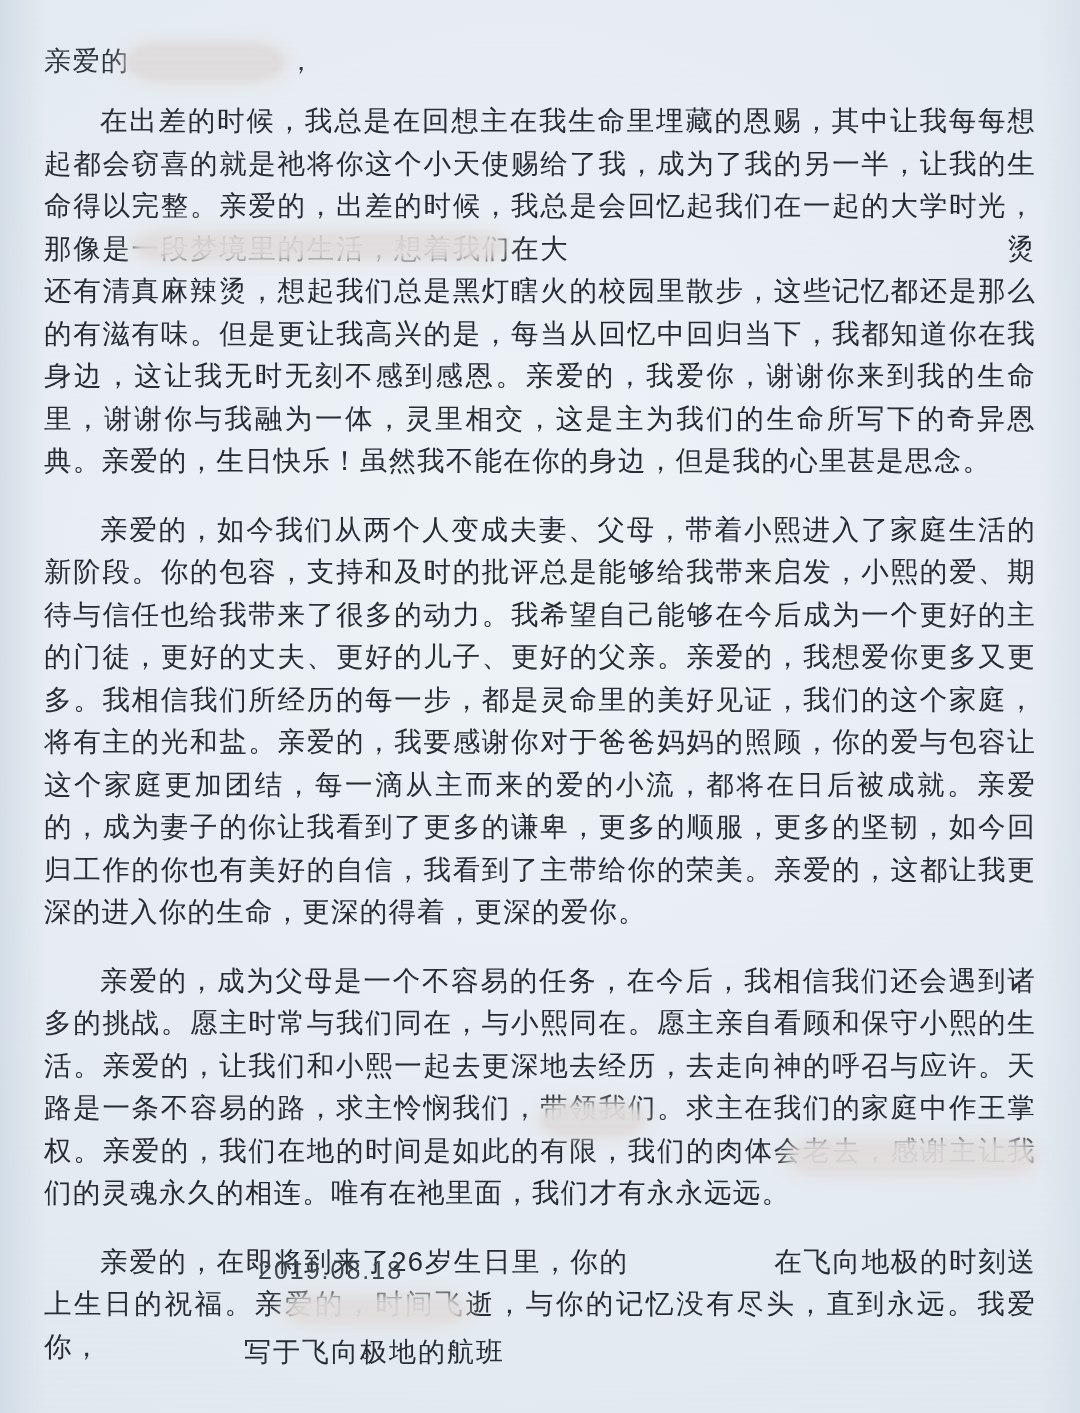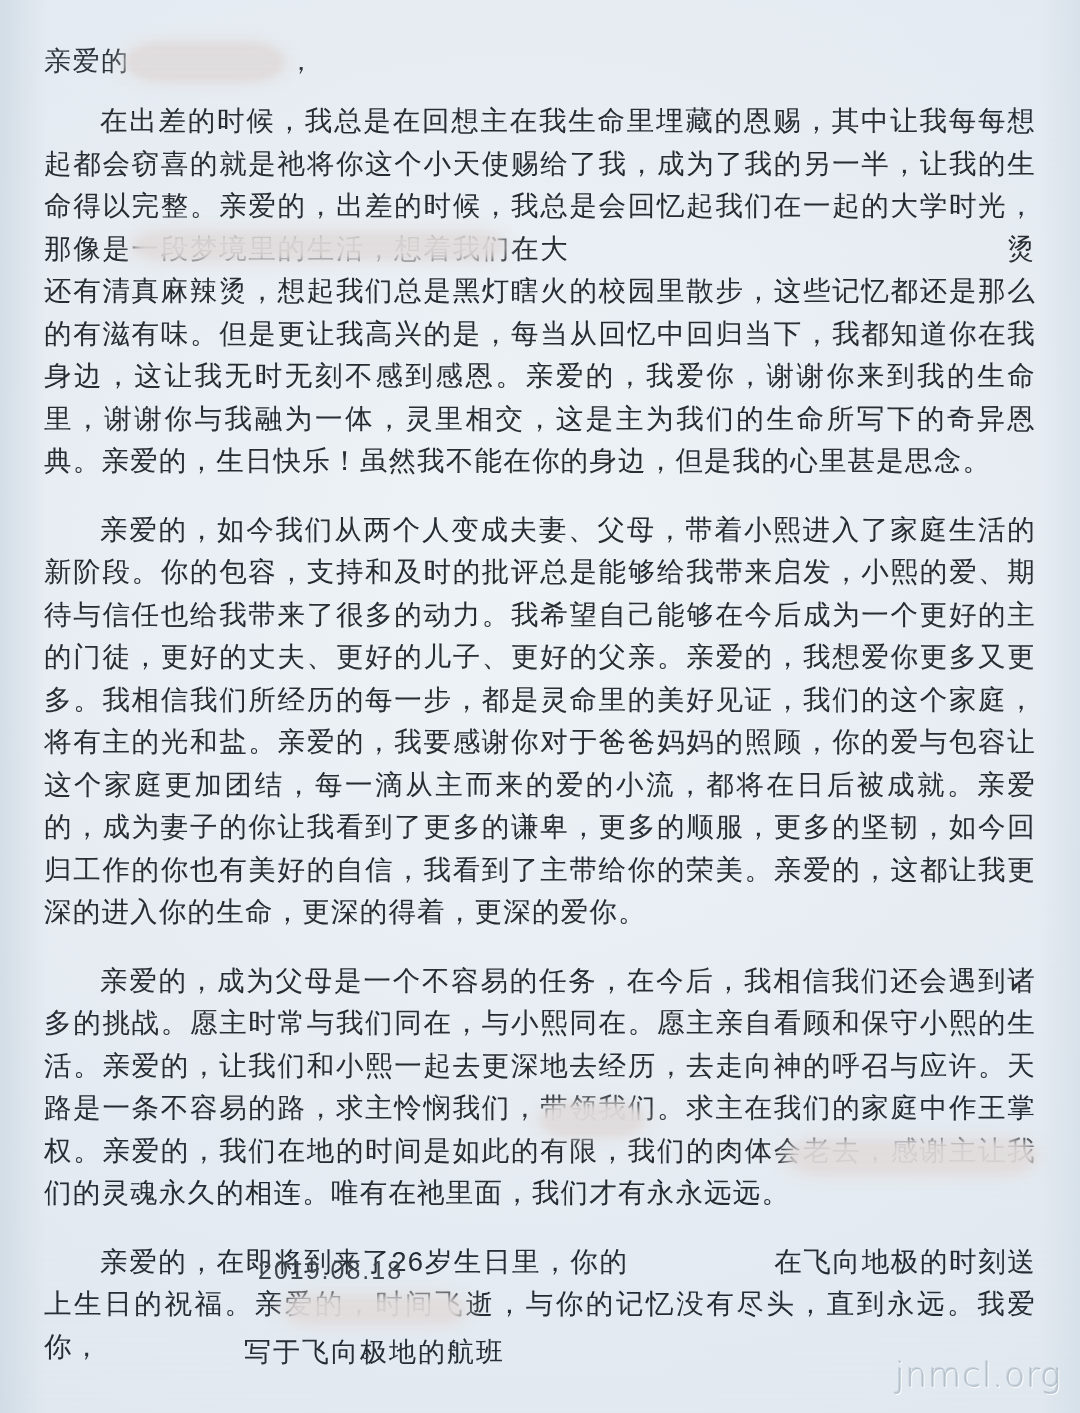--- a/index.html
+++ b/index.html
@@ -207,15 +207,14 @@
   <div class="redact" id="redact-name"></div>
   <div class="redact soft" id="redact-line-long"></div>
   <div class="redact" id="redact-p4-a"></div>
   <div class="redact soft" id="redact-p4-b"></div>
   <div class="redact soft" id="redact-sign"></div>
 
   <div class="scan-band"></div>
   <div class="vignette-l"></div>
   <div class="vignette-r"></div>
 
-  <div class="watermark">jnmcl.org</div>
 
 </div>
 
 </body></html>

